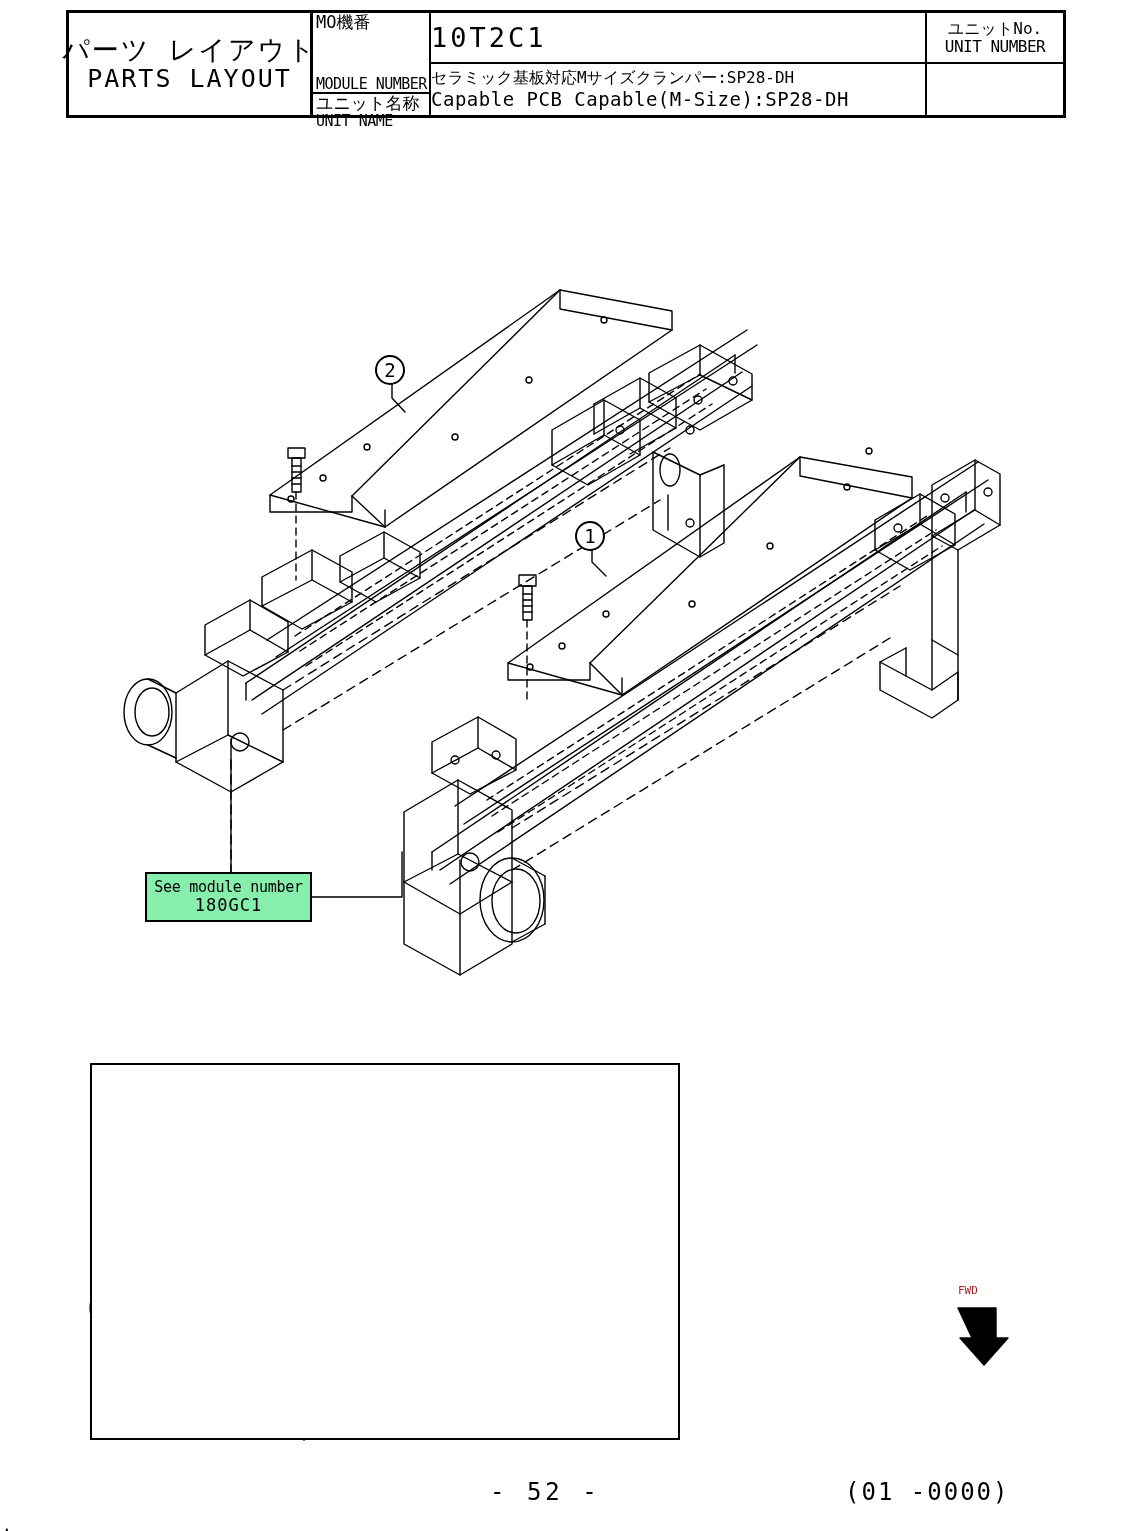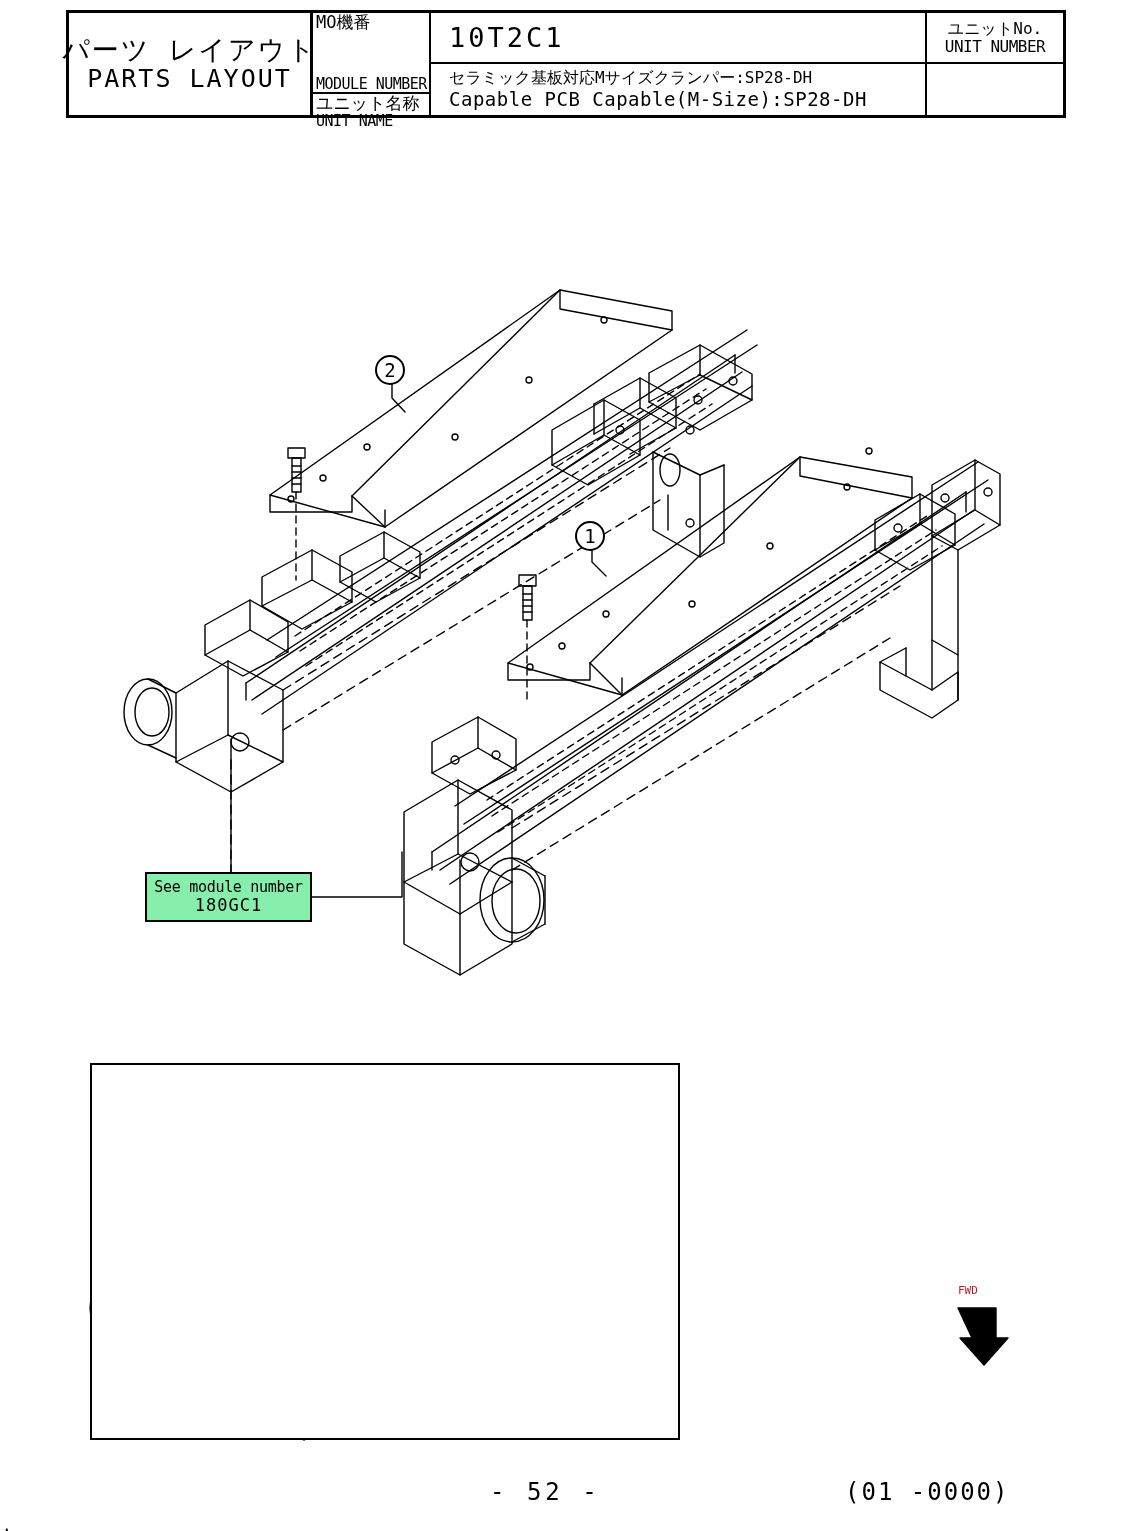--- a/index.html
+++ b/index.html
@@ -72,21 +72,21 @@
     border-right: 2px solid #000;
     display: flex;
     flex-direction: column;
   }
   .tb-value-cell {
     flex: 1 1 50%;
     box-sizing: border-box;
     display: flex;
     flex-direction: column;
     justify-content: center;
-    padding-left: 18px;
+    padding-left: 0;
   }
   .tb-value-cell.top {
     border-bottom: 2px solid #000;
     justify-content: center;
   }
   .tb-module-number {
     font-size: 27px;
     letter-spacing: 3px;
   }
   .tb-unit-jp { font-size: 16px; line-height: 1.25; white-space: nowrap; }

